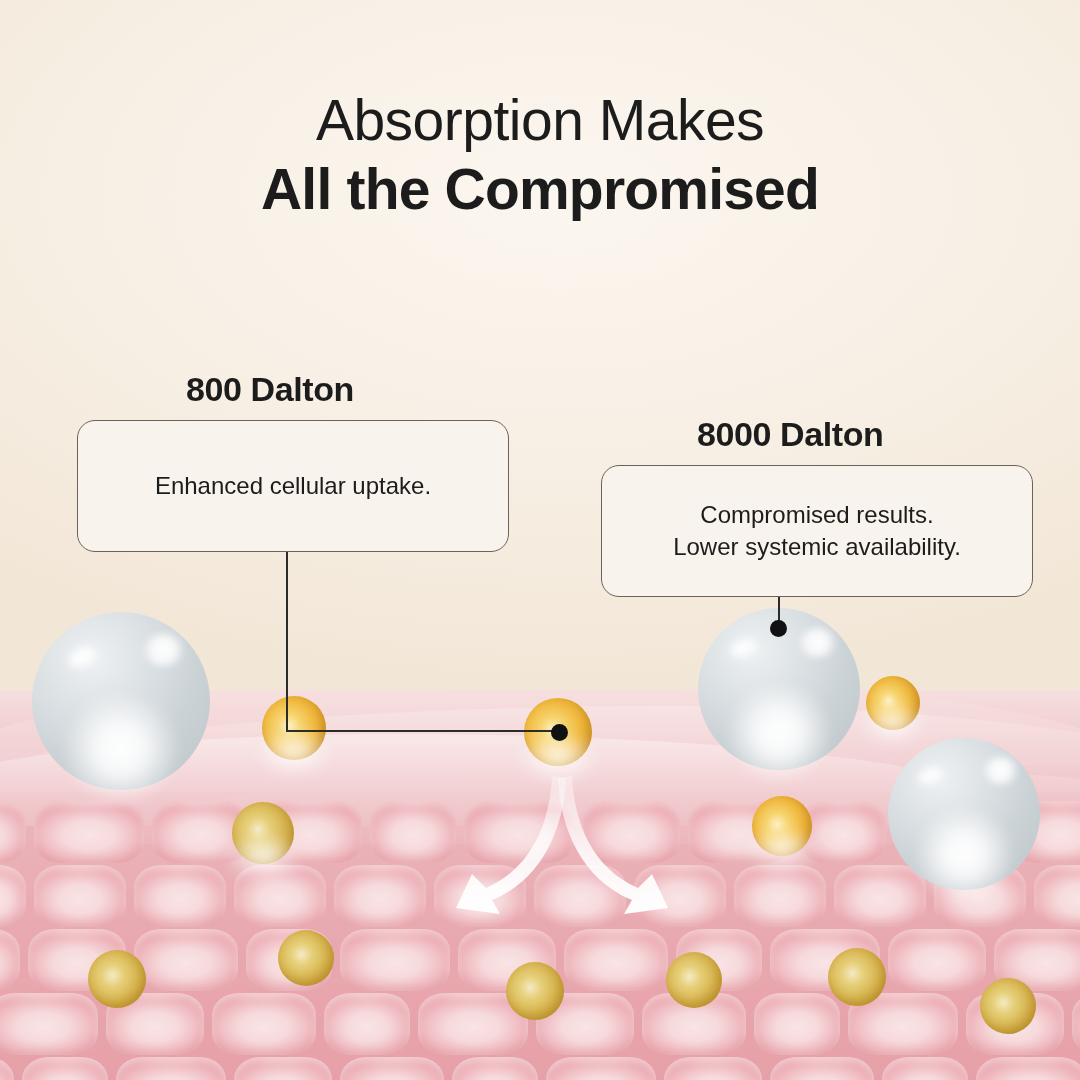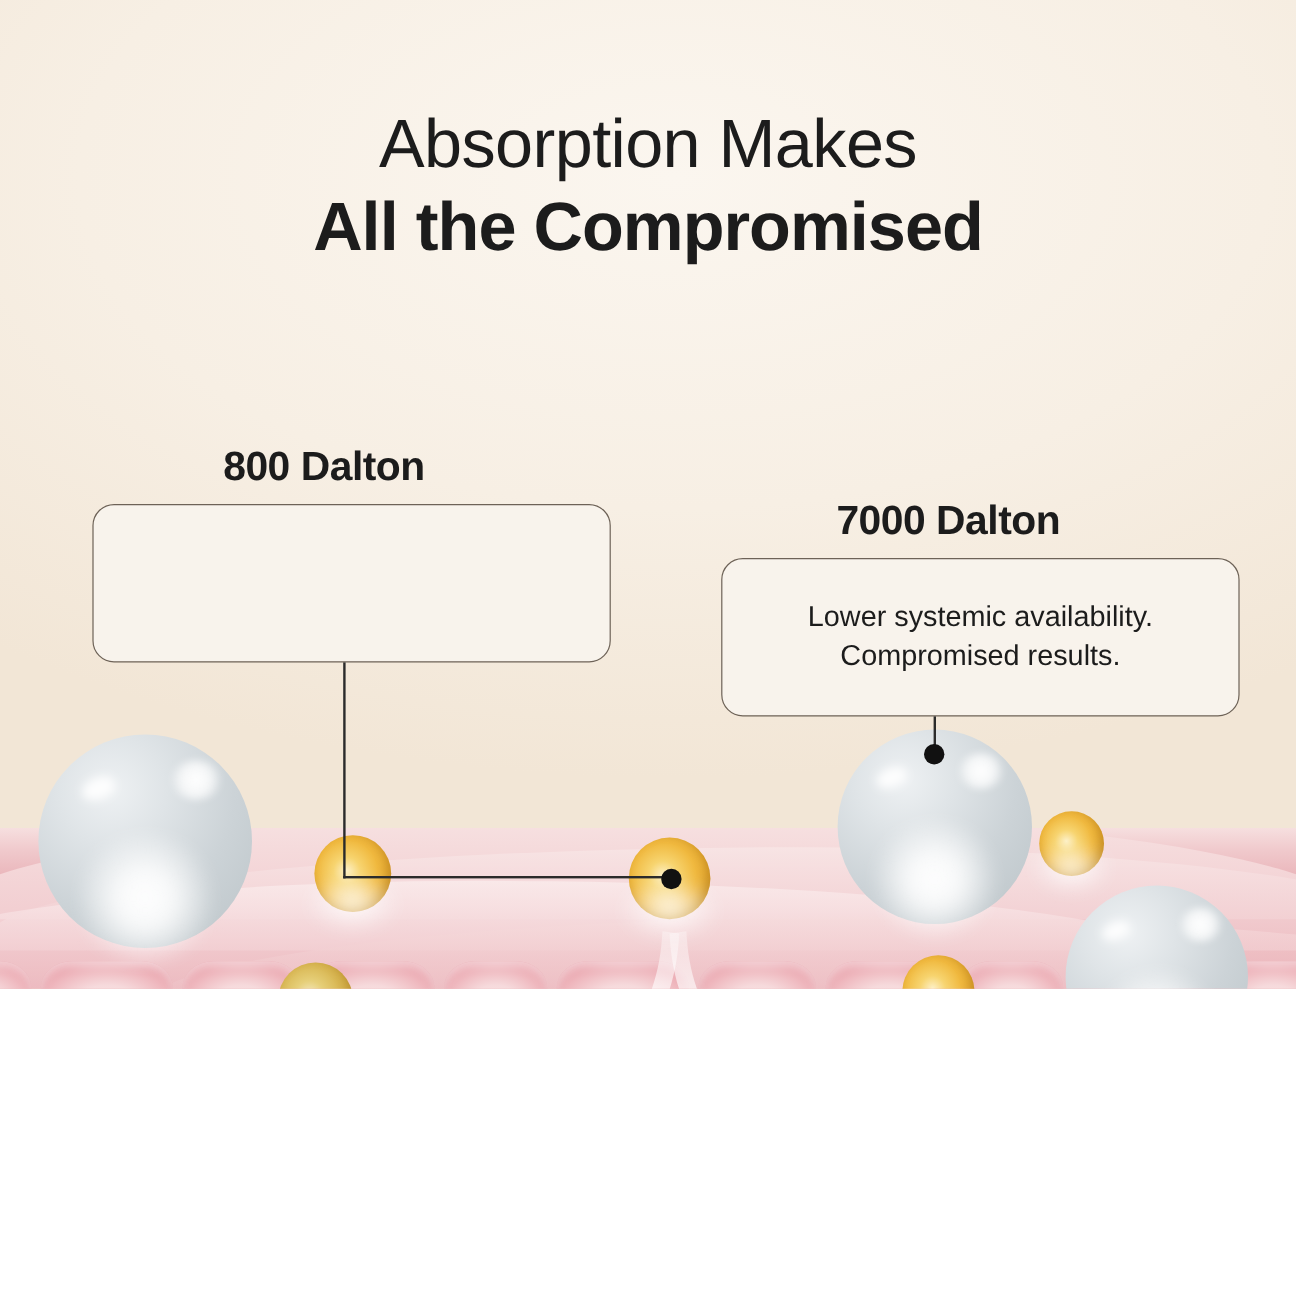--- a/index.html
+++ b/index.html
@@ -2,21 +2,21 @@
 <html><head>
 <meta charset="utf-8">
 <style>
   html,body{margin:0;padding:0;}
   body{
     width:1080px;height:1080px;
     font-family:"Liberation Sans", sans-serif;
     overflow:hidden;
   }
   #stage{
-    position:relative;width:1080px;height:824px;overflow:hidden;
+    position:relative;width:1080px;height:1080px;overflow:hidden;
     background:
       radial-gradient(ellipse 900px 500px at 52% 18%, #fbf6ef 0%, #f7efe4 55%, #f2e6d6 100%),
       linear-gradient(180deg,#f9f4ec 0%,#f5ece0 45%,#f0e2d0 100%);
   }
 
   
   .skin-wrap{position:absolute;left:0;right:0;top:690px;bottom:0;overflow:hidden;}
   .skin-base{
     position:absolute;left:-2%;right:-2%;top:0;bottom:0;
     background:linear-gradient(180deg,#f6dfdf 0%,#f0c9cc 14%,#eab6bb 30%,#e9a9b0 60%,#e6a0a8 100%);
@@ -276,32 +276,33 @@
   <div class="headline">
     <span class="l1">Absorption Makes</span>
     <span class="l2">All the Compromised</span>
   </div>
 
 
   <div class="dalton-title" style="left:186px;top:370px;">800 Dalton</div>
 
   <div class="callout" style="left:77px;top:420px;width:432px;height:132px;">
     <div>
+      <span>Enhanced cellular uptake.</span>
     </div>
   </div>
 
   <div class="leader" style="left:286px;top:552px;width:1.6px;height:180px;"></div>
   <div class="leader" style="left:286px;top:730px;width:274px;height:1.6px;"></div>
   <div class="dot" style="left:551px;top:724px;"></div>
 
-  <div class="dalton-title" style="left:697px;top:415px;">7000 Dalton</div>
+  <div class="dalton-title" style="left:697px;top:415px;">8000 Dalton</div>
 
   <div class="callout" style="left:601px;top:465px;width:432px;height:132px;">
     <div>
+      <span>Compromised results.</span>
       <span>Lower systemic availability.</span>
-      <span>Compromised results.</span>
     </div>
   </div>
 
   <div class="leader" style="left:778px;top:597px;width:1.6px;height:30px;"></div>
   <div class="dot" style="left:770px;top:620px;"></div>
 
 </div>
 
 </body></html>

